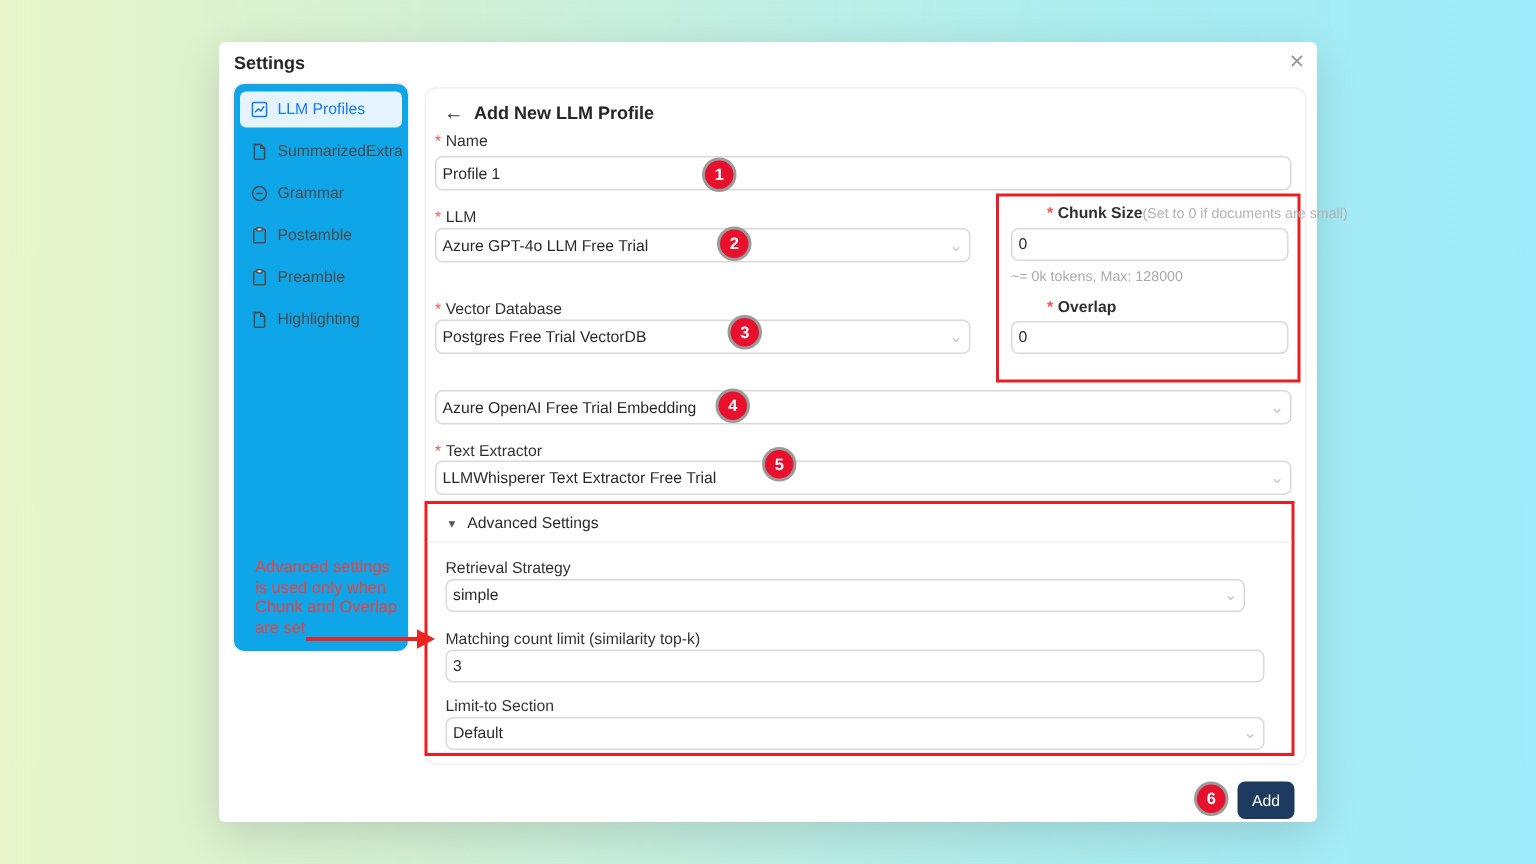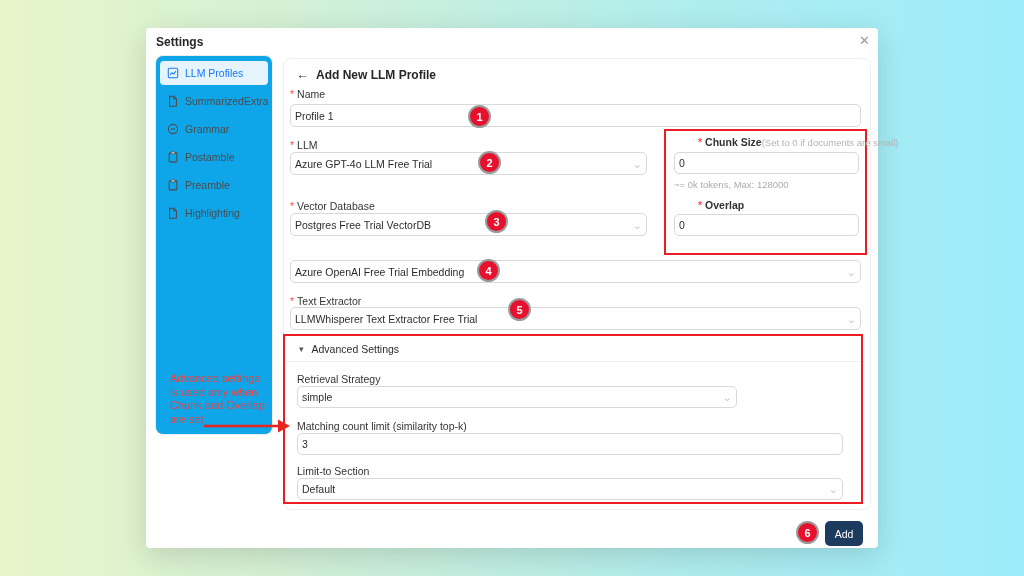--- a/index.html
+++ b/index.html
@@ -170,21 +170,21 @@
       <span>LLMWhisperer Text Extractor Free Trial</span>
       <span class="chev">⌄</span>
     </div>
 
     <div class="anno-box adv-group">
       <div class="adv-header">
         <span class="adv-caret">▾</span>
         <span class="adv-title">Advanced Settings</span>
       </div>
       <div class="f-label" style="left:12px; top:37px;">Retrieval Strategy</div>
-      <div class="sel" style="left:12px; top:50px; width:440px; height:22px;">
+      <div class="sel" style="left:12px; top:50px; width:533px; height:22px;">
         <span>simple</span>
         <span class="chev">⌄</span>
       </div>
       <div class="f-label" style="left:12px; top:84px;">Matching count limit (similarity top-k)</div>
       <input class="t-input" style="left: 12px; top: 97px; width: 546px; height: 22px;" value="3">
       <div class="f-label" style="left:12px; top:129px;">Limit-to Section</div>
       <div class="sel" style="left:12px; top:142px; width:546px; height:22px;">
         <span>Default</span>
         <span class="chev">⌄</span>
       </div>

